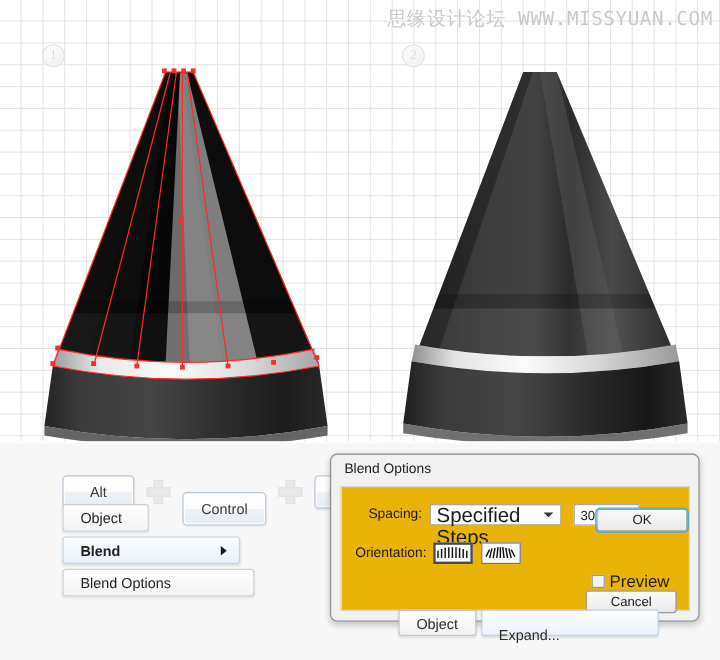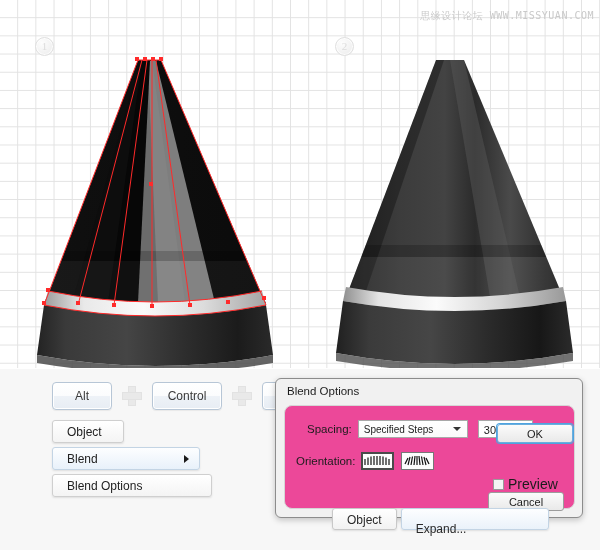--- a/index.html
+++ b/index.html
@@ -19,21 +19,21 @@
     background-image:
       linear-gradient(to right, #e2e2e2 1px, transparent 1px),
       linear-gradient(to bottom, #e2e2e2 1px, transparent 1px);
     background-size:18.2px 18.2px;
     background-position:-1px -1px;
     overflow:hidden;
   }
   .watermark{
     position:absolute;right:6px;top:10px;
     font-family:"DejaVu Sans Mono", monospace;
-    font-size:10px;line-height:12px;
+    font-size:16px;line-height:12px;
     color:#c9c9c9;letter-spacing:.5px;
     white-space:nowrap;
     user-select:none;
   }
   .badge{
     position:absolute;width:17px;height:17px;border-radius:50%;
     background:radial-gradient(circle at 35% 30%, #fdfdfd, #f0f0f0 70%, #e6e6e6 100%);
     border:1px solid #e0e0e0;
     box-shadow:0 0 0 1px rgba(255,255,255,.8) inset;
     color:#dcdcdc;font-size:11px;line-height:17px;text-align:center;
@@ -59,21 +59,21 @@
   .keyrow{position:absolute;left:52px;top:14px;display:flex;align-items:center;gap:0;}
   .key{
     height:26px;min-width:22px;padding:0 14px;
     display:flex;align-items:center;justify-content:center;
     font-size:12px;color:#3a3a3a;
     background:linear-gradient(to bottom,#ffffff 0%,#fbfcfd 50%,#eef2f7 51%,#e7edf4 100%);
     border:1px solid #b7c6d6;border-radius:4px;
     box-shadow:0 0 0 1px #ffffff inset, 0 1px 1px rgba(0,0,0,.06);
   }
   .key.w-alt{width:58px;padding:0;}
-  .key.w-ctrl{width:68px;padding:0;}
+  .key.w-ctrl{width:68px;padding:0;margin-top:28px;}
   .key.w-b{width:30px;padding:0;}
   .plus{
     width:20px;height:20px;margin:0 10px;position:relative;flex:none;
   }
   .plus:before,.plus:after{
     content:"";position:absolute;background:#e9e9e9;
     border:1px solid #e2e2e2;
   }
   .plus:before{left:6px;top:0;width:6px;height:18px;}
   .plus:after{left:0;top:6px;width:18px;height:6px;}
@@ -87,20 +87,21 @@
     background:linear-gradient(to bottom,#ffffff,#f4f4f4);
     box-shadow:0 1px 2px rgba(0,0,0,.10);
     padding-left:14px;margin-bottom:4px;
     box-sizing:border-box;
   }
   .mi.m-object{width:72px;}
   .mi.m-blend{
     width:148px;
     background:linear-gradient(to bottom,#fdfeff,#e8f1fa);
     border-color:#c3d4e4;
+    font-weight:bold;
   }
   .mi.m-blendopt{width:160px;}
   .mi .arrow{
     position:absolute;right:10px;top:50%;margin-top:-4px;
     width:0;height:0;border-left:5px solid #1a1a1a;
     border-top:4px solid transparent;border-bottom:4px solid transparent;
   }
 
   
   .dialog{
@@ -109,35 +110,35 @@
     border:1px solid #8c8c8c;border-radius:6px;
     box-shadow:0 2px 6px rgba(0,0,0,.22);
     box-sizing:border-box;
   }
   .dlg-title{
     position:absolute;left:11px;top:6px;
     font-size:11.5px;color:#1c1c1c;
   }
   .dlg-body{
     position:absolute;left:8px;top:26px;width:291px;height:104px;
-    border:1px solid #d6d6d6;border-radius:8px;
-    background:#ec4899;
+    border:1px solid #d6d6d6;border-radius:0;
+    background:#eab308;
     box-sizing:border-box;
     padding-left:12px;
   }
   .frm-row{position:absolute;display:flex;align-items:center;}
   .r-spacing{left:22px;top:14px;}
   .r-orient{left:11px;top:46px;}
   .lbl{font-size:11.5px;color:#1c1c1c;margin-right:6px;}
 
   .select{
     position:relative;width:110px;height:18px;
     background:linear-gradient(to bottom,#ffffff,#fafafa);
     border:1px solid #a8a8a8;
-    font-size:10px;color:#1c1c1c;
+    font-size:17px;color:#1c1c1c;
     line-height:18px;padding-left:5px;box-sizing:border-box;
   }
   .select .chev{
     position:absolute;right:6px;top:50%;margin-top:-2px;
     width:0;height:0;border-top:4px solid #333;
     border-left:4px solid transparent;border-right:4px solid transparent;
   }
   .numfield{
     width:55px;height:18px;margin-left:10px;
     background:#ffffff;border:1px solid #a8a8a8;

